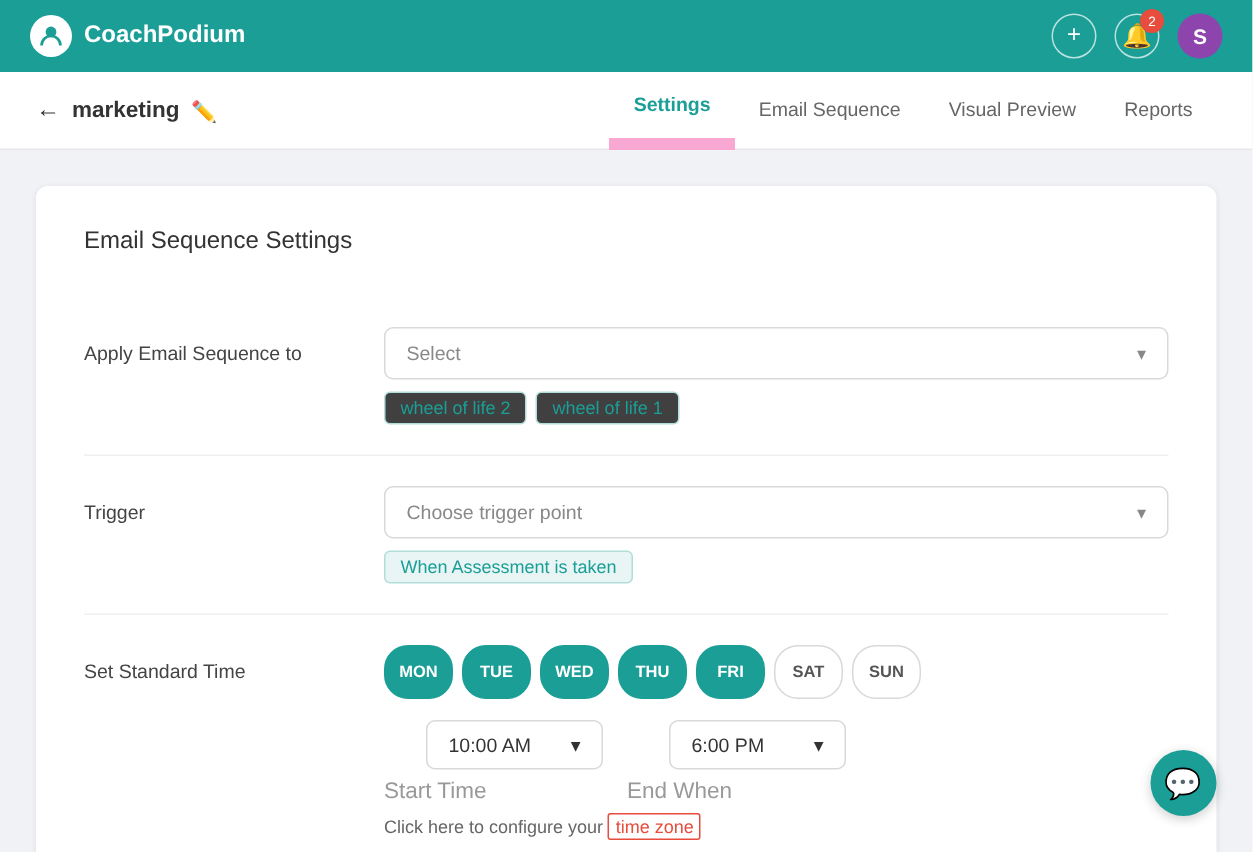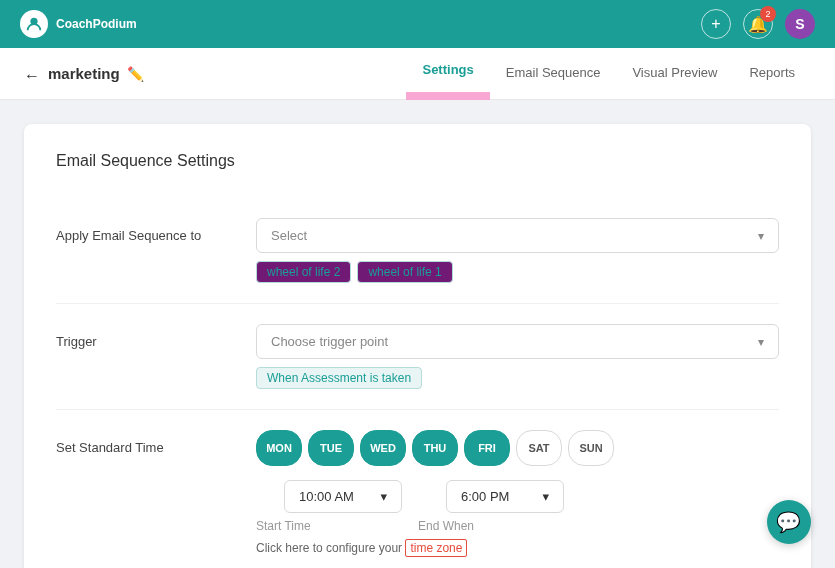--- a/index.html
+++ b/index.html
@@ -13,21 +13,21 @@
       align-items: center;
       justify-content: space-between;
       padding: 0 20px;
     }
     .header-logo {
       display: flex;
       align-items: center;
       gap: 8px;
       color: white;
       font-weight: 700;
-      font-size: 12px;
+      font-size: 16px;
     }
     .logo-icon {
       width: 28px;
       height: 28px;
       background: white;
       border-radius: 50%;
       display: flex;
       align-items: center;
       justify-content: center;
     }
@@ -188,21 +188,21 @@
     }
 
     
     .tags {
       display: flex;
       flex-wrap: wrap;
       gap: 6px;
       margin-top: 8px;
     }
     .tag {
-      background: #701a75;
+      background: #404040;
       color: #1a9e96;
       border: 1px solid #b2ddd9;
       border-radius: 4px;
       padding: 3px 10px;
       font-size: 12px;
     }
     .tag-trigger {
       background: #e8f5f4;
       color: #1a9e96;
       border: 1px solid #b2ddd9;
@@ -253,21 +253,21 @@
       align-items: center;
       justify-content: space-between;
       cursor: pointer;
       font-size: 13px;
       color: #333;
       background: white;
       width: 118px;
       margin-left: 28px;
     }
     .time-label {
-      font-size: 12px;
+      font-size: 15px;
       color: #999;
       margin-top: 2px;
     }
 
     
     .timezone-text {
       font-size: 12px;
       color: #666;
       margin-top: 8px;
     }

